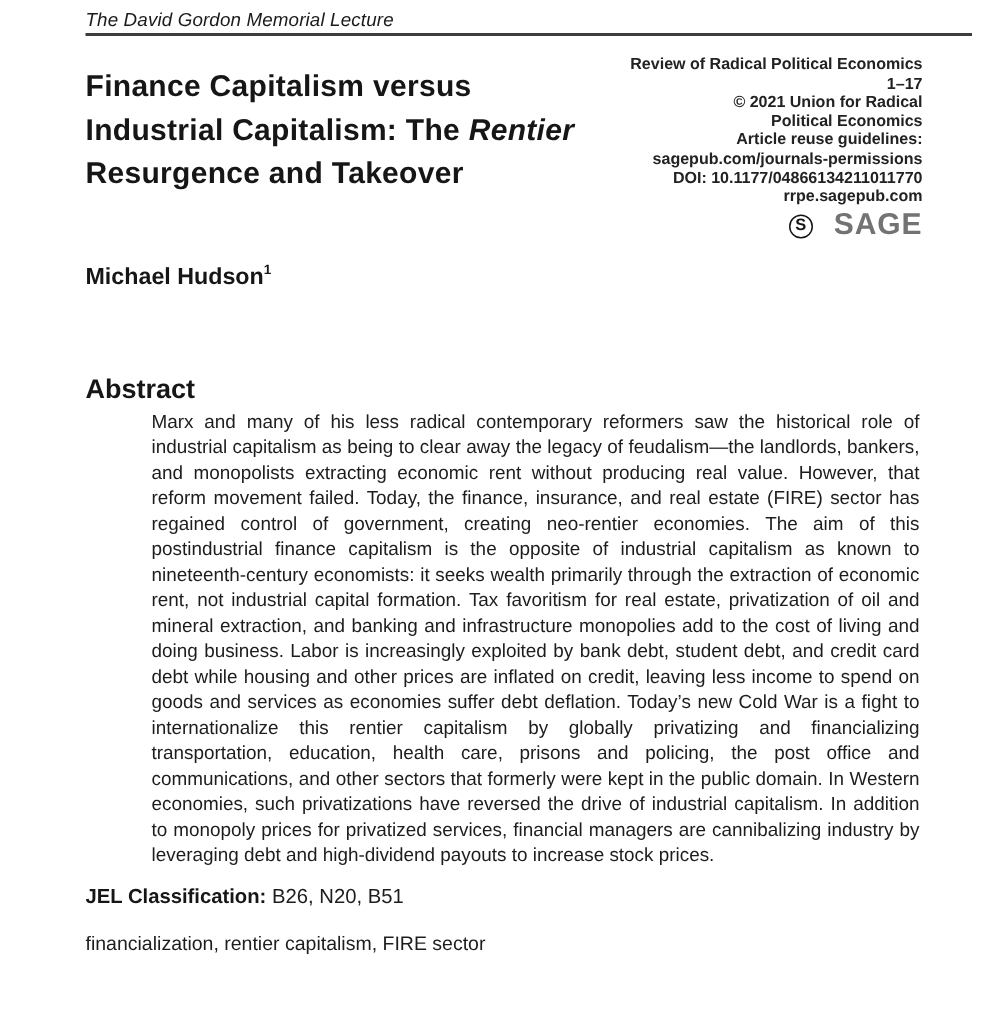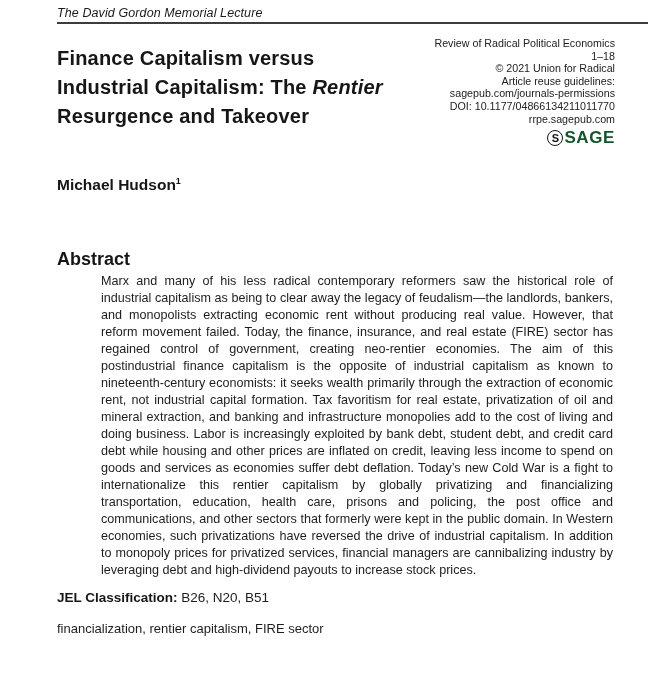--- a/index.html
+++ b/index.html
@@ -51,21 +51,21 @@
   .journal-info {
     position: absolute;
     top: 37px;
     right: 55px;
     width: 300px;
     text-align: right;
     font-size: 10.7px;
     line-height: 12.6px;
     color: #222222;
   }
-  .journal-info .info-line { white-space: nowrap; }
+  .journal-info .info-line { white-space: nowrap; font-weight: bold; }
   .sage-logo {
     margin-top: 5px;
     display: flex;
     align-items: center;
     justify-content: flex-end;
     gap: 1px;
   }
   .logo-s-circle {
     display: inline-flex;
     align-items: center;
@@ -73,24 +73,25 @@
     width: 14px;
     height: 14px;
     border: 1.6px solid #141414;
     border-radius: 50%;
     font-size: 11px;
     font-weight: 700;
     color: #141414;
     line-height: 1;
   }
   .logo-text {
-    font-size: 17px;
+    font-size: 20px;
     font-weight: 700;
     letter-spacing: 0.6px;
-    color: #14532d;
+    color: #737373;
+    padding-left: 13px;
   }
   
   .author-line {
     position: absolute;
     top: 176px;
     left: 57px;
     font-size: 15.5px;
     font-weight: 700;
     color: #161616;
   }
@@ -148,22 +149,23 @@
   <div class="header-rule"></div>
 
   <div class="article-title">
     <div>Finance Capitalism versus</div>
     <div><span>Industrial Capitalism: The </span><span class="it">Rentier</span></div>
     <div>Resurgence and Takeover</div>
   </div>
 
   <div class="journal-info">
     <div class="info-line">Review of Radical Political Economics</div>
-    <div class="info-line">1–18</div>
+    <div class="info-line">1–17</div>
     <div class="info-line">© 2021 Union for Radical</div>
+    <div class="info-line">Political Economics</div>
     <div class="info-line">Article reuse guidelines:</div>
     <div class="info-line">sagepub.com/journals-permissions</div>
     <div class="info-line">DOI: 10.1177/04866134211011770</div>
     <div class="info-line">rrpe.sagepub.com</div>
     <div class="sage-logo">
       <span class="logo-s-circle">S</span>
       <span class="logo-text">SAGE</span>
     </div>
   </div>
 

